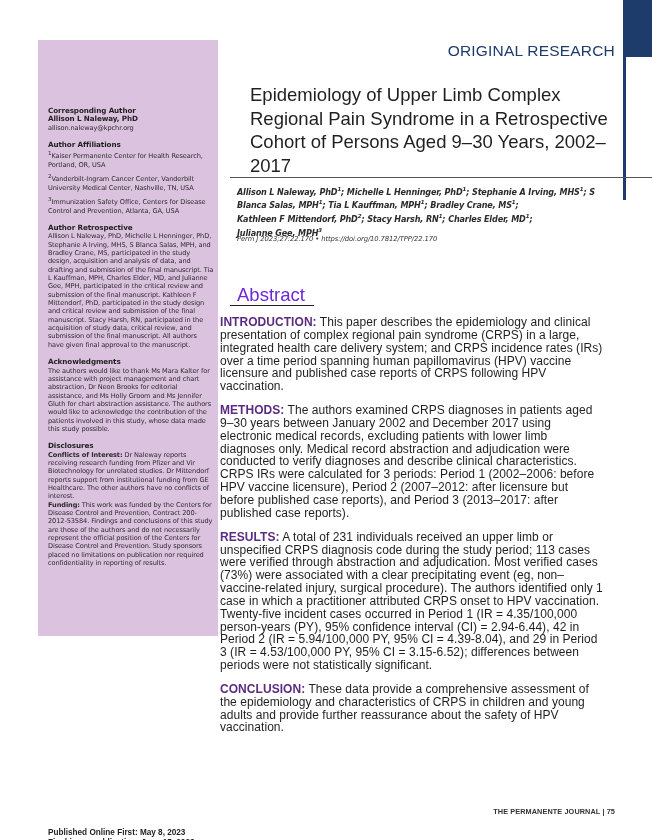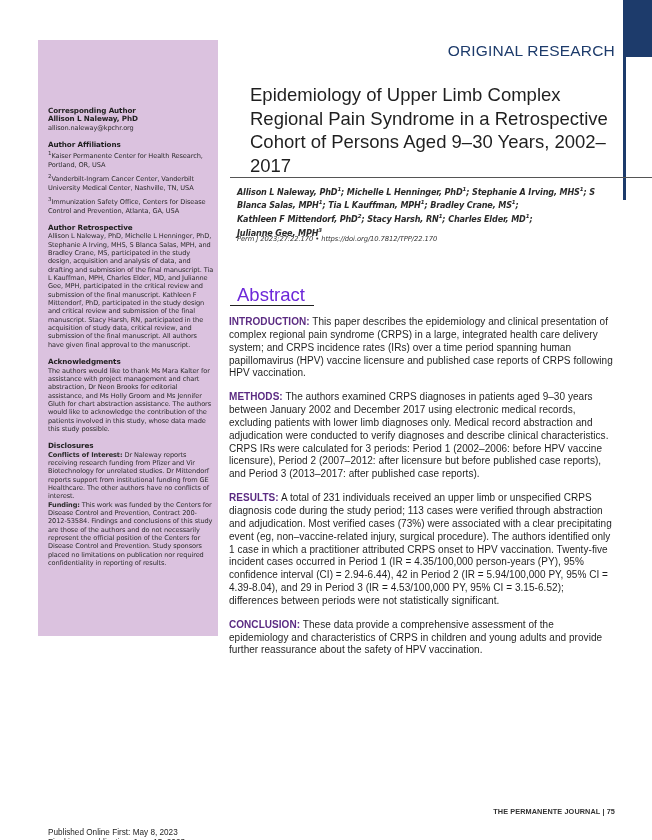--- a/index.html
+++ b/index.html
@@ -4,34 +4,34 @@
 <style>
   html, body { margin: 0; padding: 0; }
   body { width: 652px; height: 840px; background: #ffffff; position: relative; overflow: hidden; font-family: "Liberation Sans", sans-serif; color: #1a1a1a; }
   .sidebar { position: absolute; left: 38px; top: 0; width: 180px; height: 596px; background: #dbc2df; margin-top: 40px; }
   .sb-inner { position: absolute; left: 10px; top: 67px; width: 166px; font-family: "DejaVu Sans", sans-serif; font-size: 6.6px; line-height: 8.35px; color: #2b2b2b; letter-spacing: -0.1px; }
   .sb-head { font-weight: bold; color: #1f1f1f; font-size: 7.2px; }
   .sb-sec { margin-bottom: 9px; }
   .sb-aff { margin-top: 3px; }
   .sb-inline-head { font-weight: bold; }
   .pub { position: absolute; left: 10px; top: 788px; font-family: "Liberation Sans", sans-serif; color: #1f1f1f; }
-  .pub .l1, .pub .l2 { font-size: 8.2px; font-weight: normal; line-height: 9.8px; }
+  .pub .l1, .pub .l2 { font-size: 8.2px; font-weight: bold; line-height: 9.8px; }
   .pub .l3 { font-size: 10.5px; font-weight: bold; line-height: 12px; }
   .navy-tab { position: absolute; left: 623px; top: 0; width: 29px; height: 57px; background: #1d3b6b; }
   .navy-line { position: absolute; left: 623px; top: 57px; width: 3px; height: 143px; background: #1d3b6b; }
   .section-label { position: absolute; right: 37px; top: 42px; font-size: 15.5px; color: #1d3b6b; letter-spacing: 0.2px; }
   .section-label b { font-weight: normal; text-align: right; }
   .title { position: absolute; left: 250px; top: 83px; width: 380px; font-size: 18.5px; line-height: 23.5px; color: #1f1f1f; }
   .title-rule { position: absolute; left: 230px; top: 177px; width: 422px; height: 1px; background: #555; }
   .authors { position: absolute; left: 237px; top: 184px; width: 380px; font-family: "DejaVu Sans", sans-serif; font-style: italic; font-weight: bold; font-size: 8.1px; line-height: 11px; color: #2b2b2b; letter-spacing: -0.15px; }
   .authors sup { font-size: 5.5px; }
   .citation { position: absolute; left: 237px; top: 235px; font-family: "DejaVu Sans", sans-serif; font-style: italic; font-size: 6.8px; color: #333; letter-spacing: -0.1px; }
   .abs-head { position: absolute; left: 237px; top: 284px; font-size: 18.5px; color: #6d28d9; }
   .abs-rule { position: absolute; left: 230px; top: 305px; width: 84px; height: 1px; background: #1f1f1f; }
-  .abs-body { position: absolute; left: 229px; top: 316px; width: 385px; font-size: 10px; line-height: 12.85px; color: #1f1f1f; letter-spacing: 0.05px; }
+  .abs-body { position: absolute; left: 220px; top: 316px; width: 385px; font-size: 12px; line-height: 12.85px; color: #1f1f1f; letter-spacing: 0.05px; }
   .abs-body p { margin: 0 0 11px 0; }
   .abs-label { color: #5b2b82; font-weight: bold; }
   .footer { position: absolute; right: 37px; top: 807px; font-size: 7.3px; font-weight: bold; color: #333; letter-spacing: 0.1px; }
 </style>
 </head>
 <body>
 
 <div class="sidebar">
   <div class="sb-inner">
     <div class="sb-sec">

